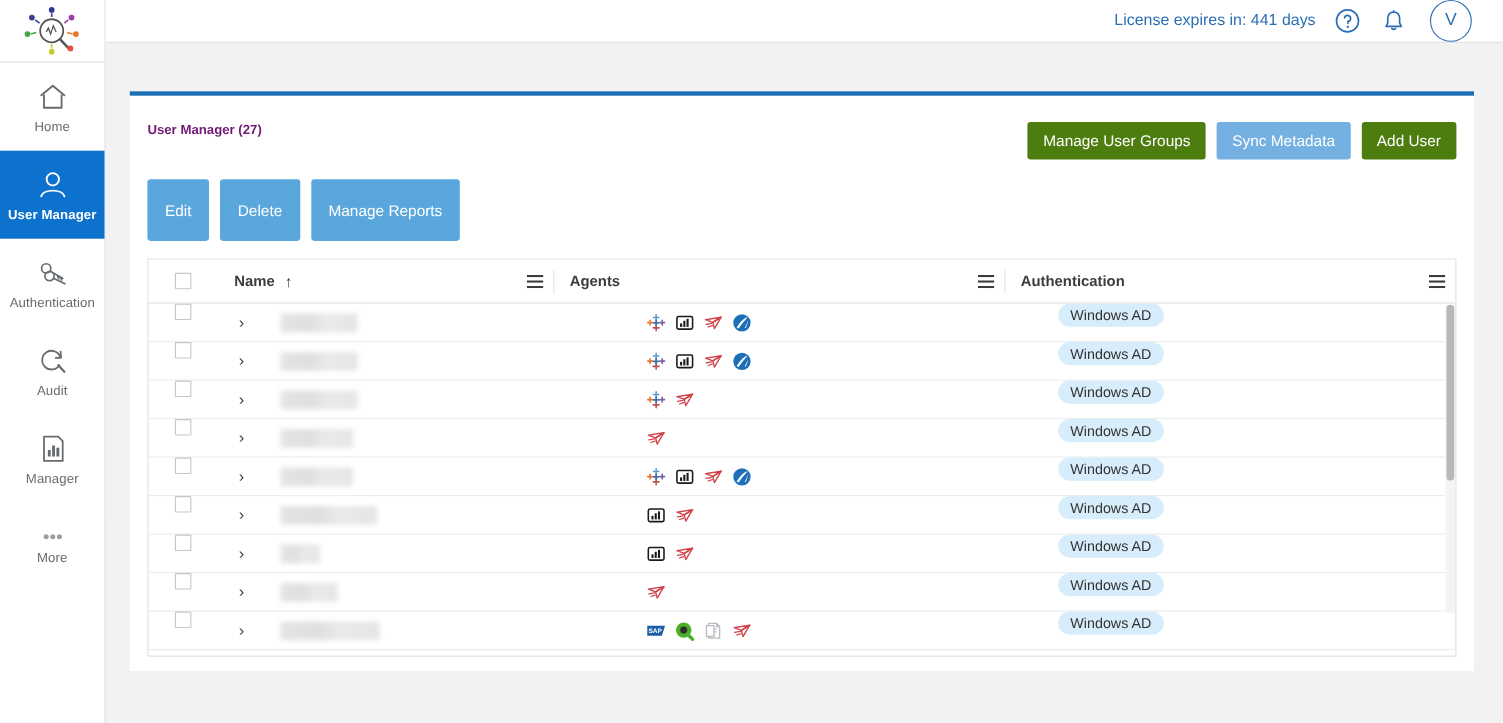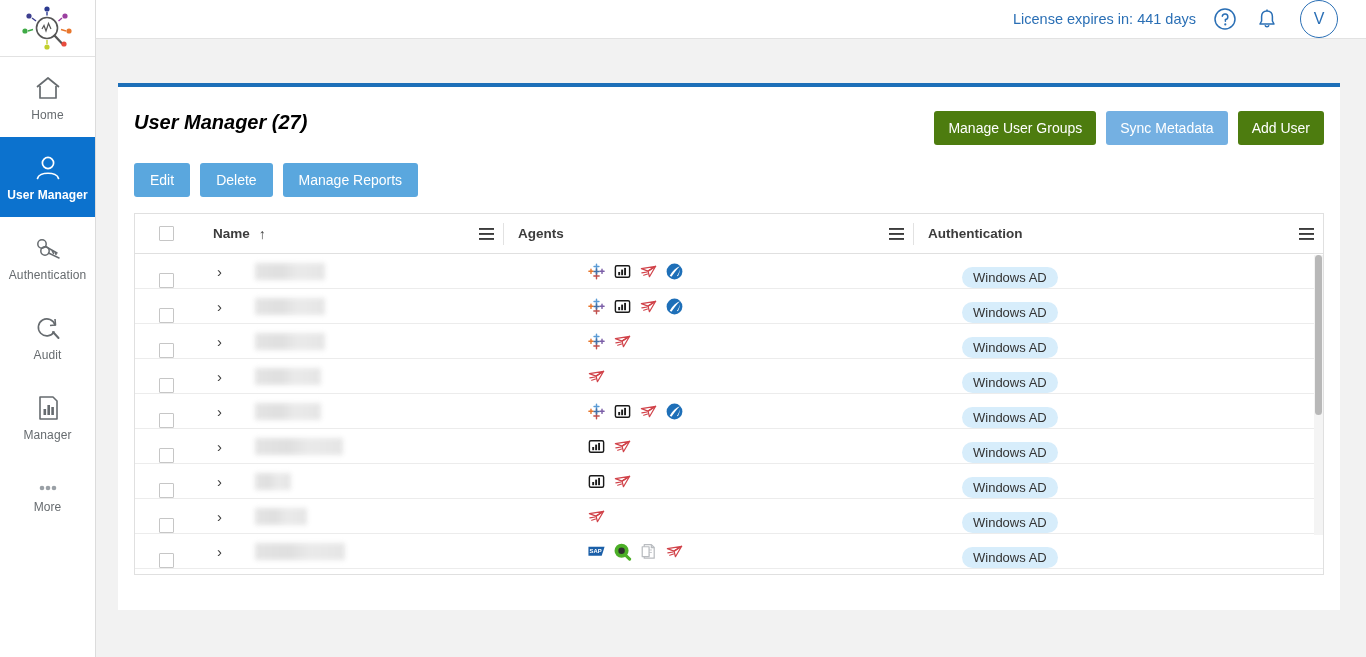--- a/index.html
+++ b/index.html
@@ -54,31 +54,31 @@
 
   .content { flex: 1 1 auto; padding: 44px 26px 0 22px; }
   .card {
     background: #ffffff;
     border-top: 4px solid #1d6fb8;
     height: 527px;
     padding: 0 16px;
     position: relative;
   }
   .card-head { display: flex; align-items: flex-start; justify-content: space-between; padding-top: 24px; }
-  .page-title { color: #000000; font-size: 20px; font-weight: bold; font-style: italic; }
+  .page-title { color: #701a75; font-size: 12px; font-weight: bold; }
   .head-actions { display: flex; gap: 10px; }
   .btn {
     border: none; border-radius: 3px; color: #fff;
     font-family: "Liberation Sans", sans-serif;
     font-size: 14px; padding: 9px 14px; cursor: pointer; white-space: nowrap;
   }
   .btn-primary { background: #4d7c0f; }
   .btn-muted   { background: #74b0e2; }
   .toolbar { display: flex; gap: 10px; margin-top: 18px; }
-  .btn-tool { background: #5aa7de; padding: 9px 16px; }
+  .btn-tool { background: #5aa7de; padding: 20px 16px; }
 
   
   .table-wrap {
     margin-top: 16px;
     border: 1px solid #e0e0e0;
     height: 362px;
     position: relative;
     overflow: hidden;
   }
   .thead {
@@ -95,21 +95,21 @@
   .hdr-menu { width: 34px; flex: 0 0 34px; display: flex; align-items: center; justify-content: center; cursor: pointer; }
   .vdiv { width: 1px; height: 22px; background: #e2e2e2; flex: 0 0 1px; }
   .sort-arrow { margin-left: 9px; font-size: 14px; color: #3c3c3c; }
 
   .tbody { height: 321px; overflow: hidden; position: relative; }
   .row {
     display: flex; align-items: center;
     height: 35px; border-bottom: 1px solid #ececec;
     font-size: 13.5px;
   }
-  .cell { display: flex; align-items: flex-end; height: 100%; }
+  .cell { display: flex; align-items: flex-start; height: 100%; }
   .chk {
     width: 15px; height: 15px;
     border: 1px solid #c6c6c6; background: #fff; border-radius: 1px; cursor: pointer;
   }
   .chevron { width: 58px; flex: 0 0 58px; display: flex; align-items: center; justify-content: flex-start;
              padding-left: 20px; color: #3c3c3c; font-size: 15px; cursor: pointer; }
   .name-cell { flex: 1 1 auto; display: flex; align-items: center; }
   .redacted {
     height: 17px; border-radius: 1px;
     background: linear-gradient(90deg,#e3e3e3 0%,#dedede 38%,#e9e9e9 62%,#e4e4e4 100%);

